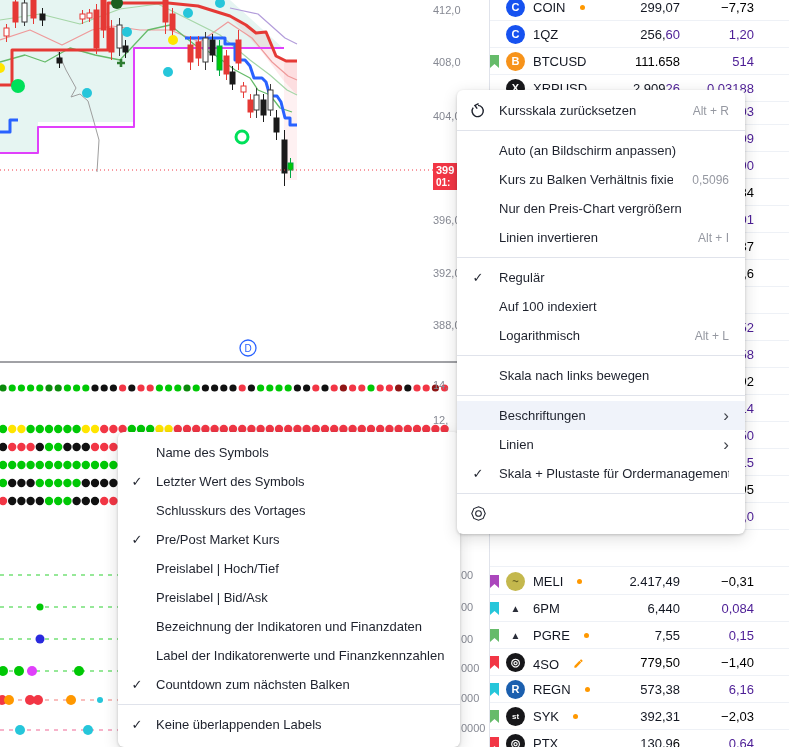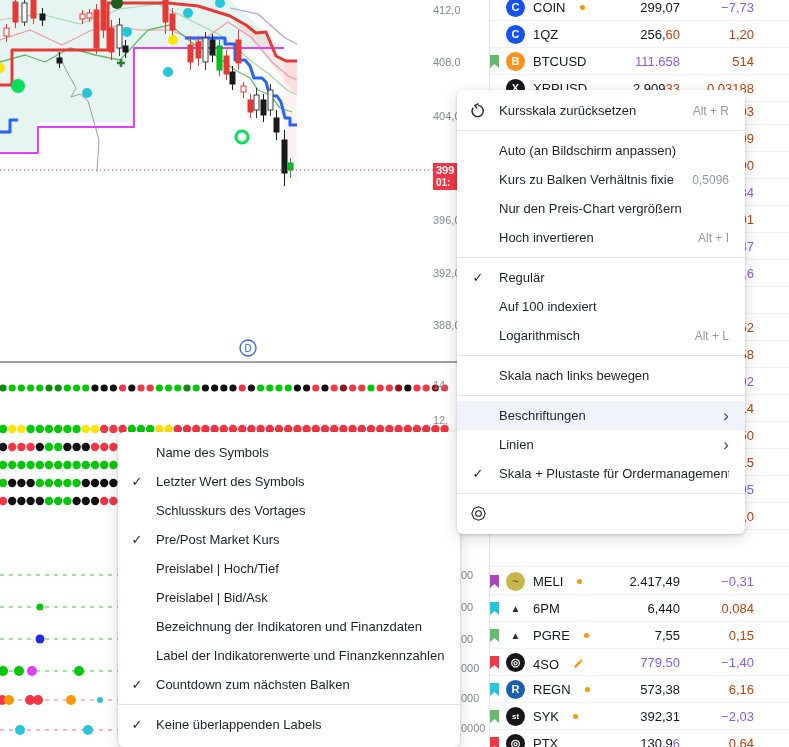--- a/index.html
+++ b/index.html
@@ -12,21 +12,21 @@
   .wrow{position:absolute;left:0;width:100%;height:27px;border-bottom:1px solid #eef1f6;box-sizing:border-box}
   .flag{position:absolute;left:0;top:7px;width:9px;height:13px;
         clip-path:polygon(0 0,100% 0,100% 100%,50% 70%,0 100%)}
   .sicon{position:absolute;left:16px;top:4px;width:19px;height:19px;border-radius:50%;
          display:flex;align-items:center;justify-content:center;font-weight:bold;font-size:11px;line-height:1}
   .symwrap{position:absolute;left:43px;top:6px;display:flex;align-items:center;gap:14px}
   .sym{font-size:13px;color:#131722}
   .mark-dot{width:5px;height:5px;border-radius:50%;background:#ff9800;display:inline-block}
   .price{position:absolute;right:109px;top:6px;font-size:13px;color:#131722;white-space:nowrap}
   .chg{position:absolute;right:35px;top:6px;font-size:13px;white-space:nowrap}
-  .t{color:#c2410c}.r{color:#8b5cf6}.d{color:#131722}
+  .t{color:#4c1d95}.r{color:#000000}.d{color:#131722}
   
   .menu{position:absolute;background:#fff;border-radius:6px;padding:6px 0;box-sizing:border-box;
         box-shadow:0 1px 3px rgba(0,0,0,.18),0 4px 16px rgba(0,0,0,.14)}
   #context-menu{left:457px;top:90px;width:288px;z-index:30}
   #submenu{left:118px;top:432px;width:342px;height:315px;z-index:20;overflow:hidden}
   .menu-item{height:29px;display:flex;align-items:center;font-size:13px;color:#1e222d;
              padding-right:16px;white-space:nowrap;cursor:default}
   .menu-item.hl{background:#f0f3fa}
   .mi-icon{width:42px;flex:none;display:flex;justify-content:center;align-items:center;color:#1e222d}
   #submenu .mi-icon{width:38px}
@@ -461,21 +461,21 @@
         <span class="sym">BTCUSD</span>
       </span>
       <span class="price r"><span>111.658</span><span class="t"></span></span>
       <span class="chg t">514</span>
     </div>
     <div class="wrow" style="top: 75px;">
       <span class="sicon" style="background: rgb(23, 23, 26); color: rgb(255, 255, 255);">X</span>
       <span class="symwrap">
         <span class="sym">XRPUSD</span>
       </span>
-      <span class="price d"><span>2,909</span><span class="t">33</span></span>
+      <span class="price d"><span>2,909</span><span class="t">26</span></span>
       <span class="chg t">0,03188</span>
     </div>
     <div class="wrow" style="top: 98px;">
       <span class="chg t">03</span>
     </div>
     <div class="wrow" style="top: 125px;">
       <span class="chg t">09</span>
     </div>
     <div class="wrow" style="top: 152px;">
       <span class="chg t">90</span>
@@ -662,21 +662,21 @@
       <span class="mi-icon"></span>
       <span class="mi-label">Kurs zu Balken Verhältnis fixieren</span>
       <span class="mi-right">0,5096</span>
     </div>
     <div class="menu-item">
       <span class="mi-icon"></span>
       <span class="mi-label">Nur den Preis-Chart vergrößern</span>
     </div>
     <div class="menu-item">
       <span class="mi-icon"></span>
-      <span class="mi-label">Hoch invertieren</span>
+      <span class="mi-label">Linien invertieren</span>
       <span class="mi-right">Alt + I</span>
     </div>
     <div class="menu-sep"></div>
     <div class="menu-item">
       <span class="mi-icon">
         <span class="chk">✓</span>
       </span>
       <span class="mi-label">Regulär</span>
     </div>
     <div class="menu-item">

